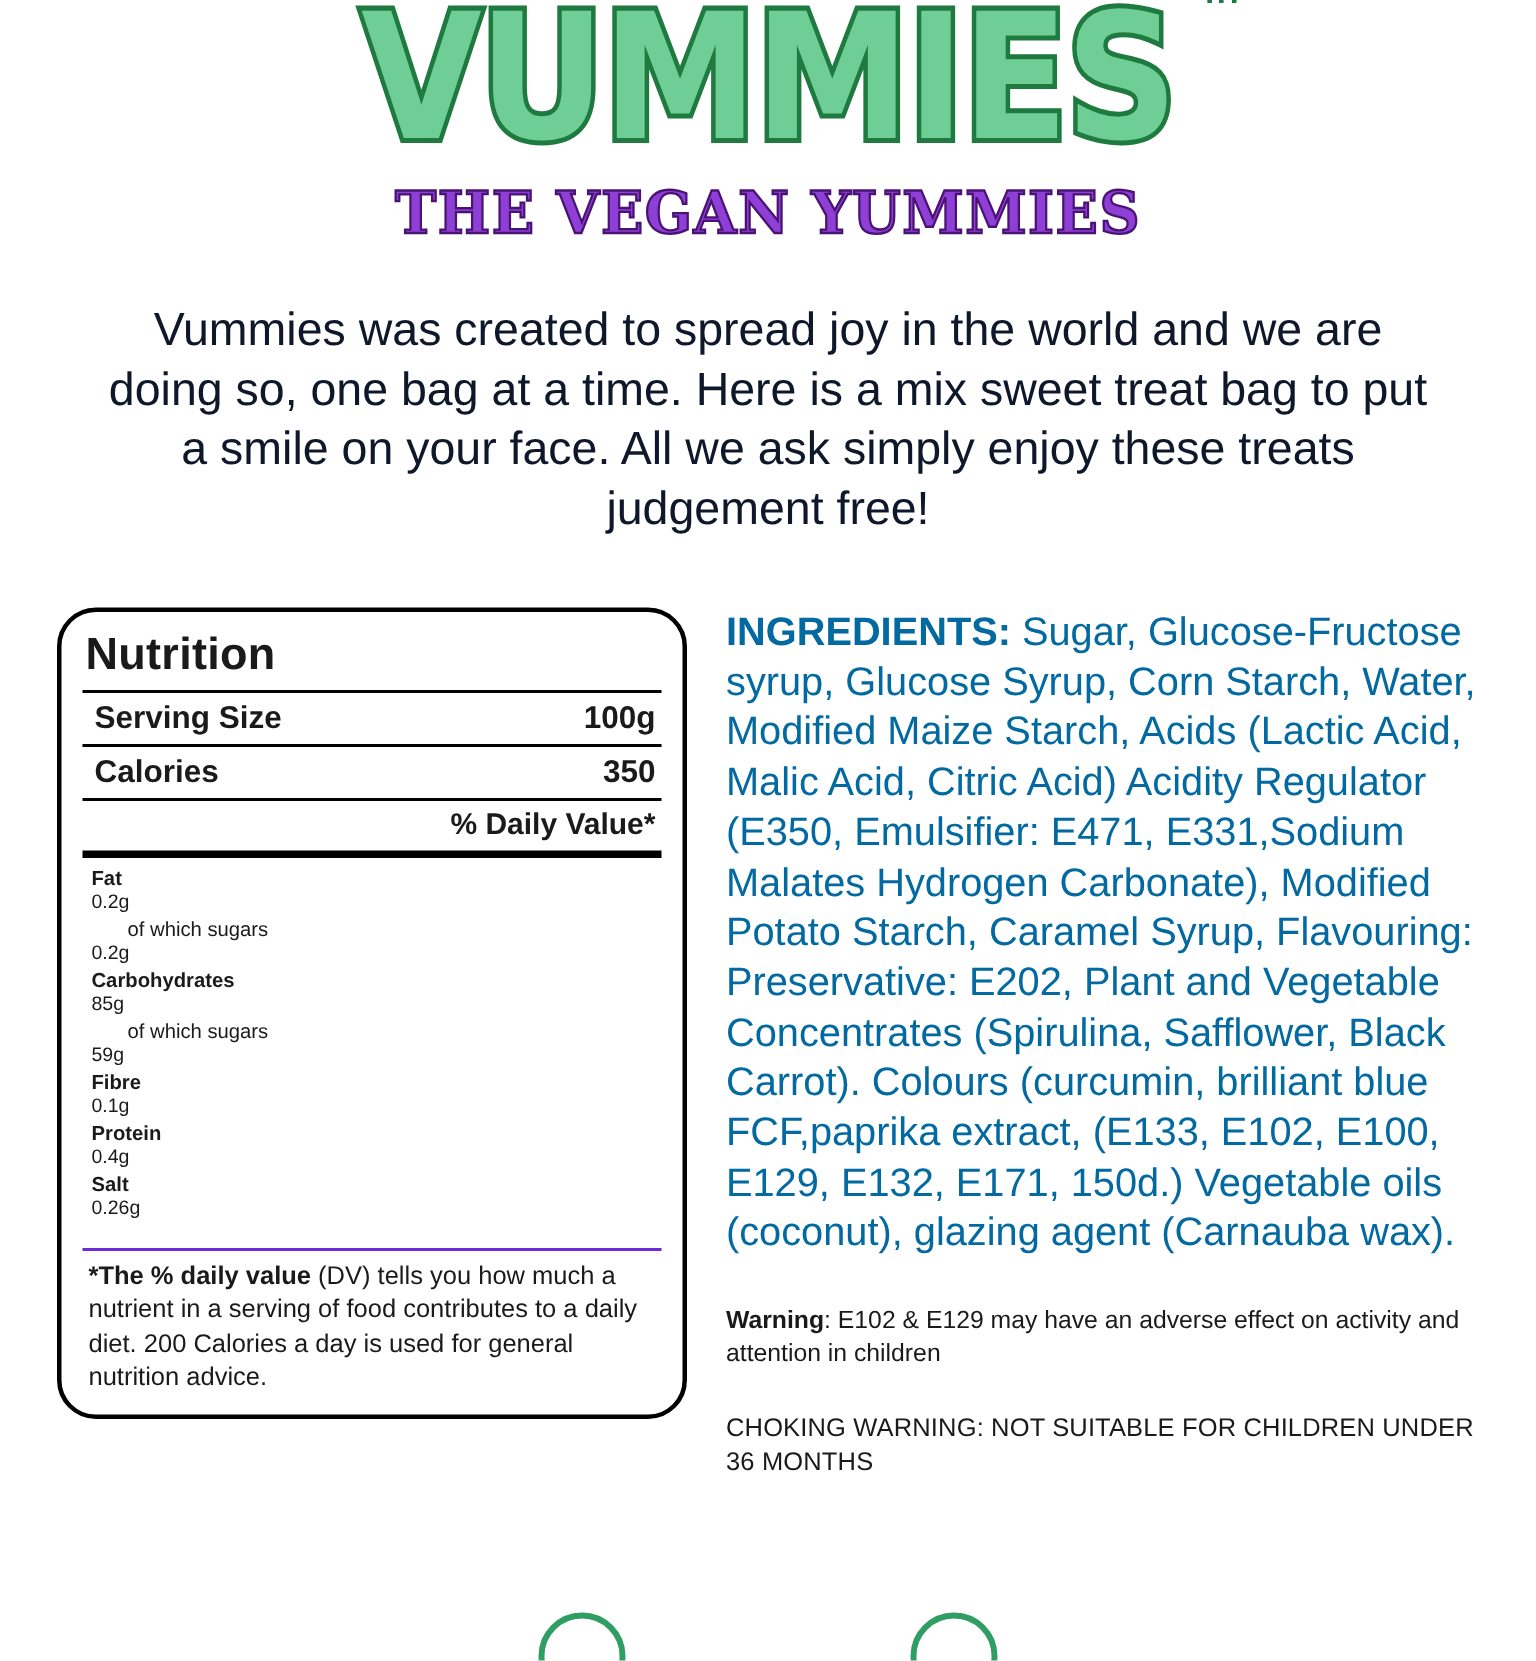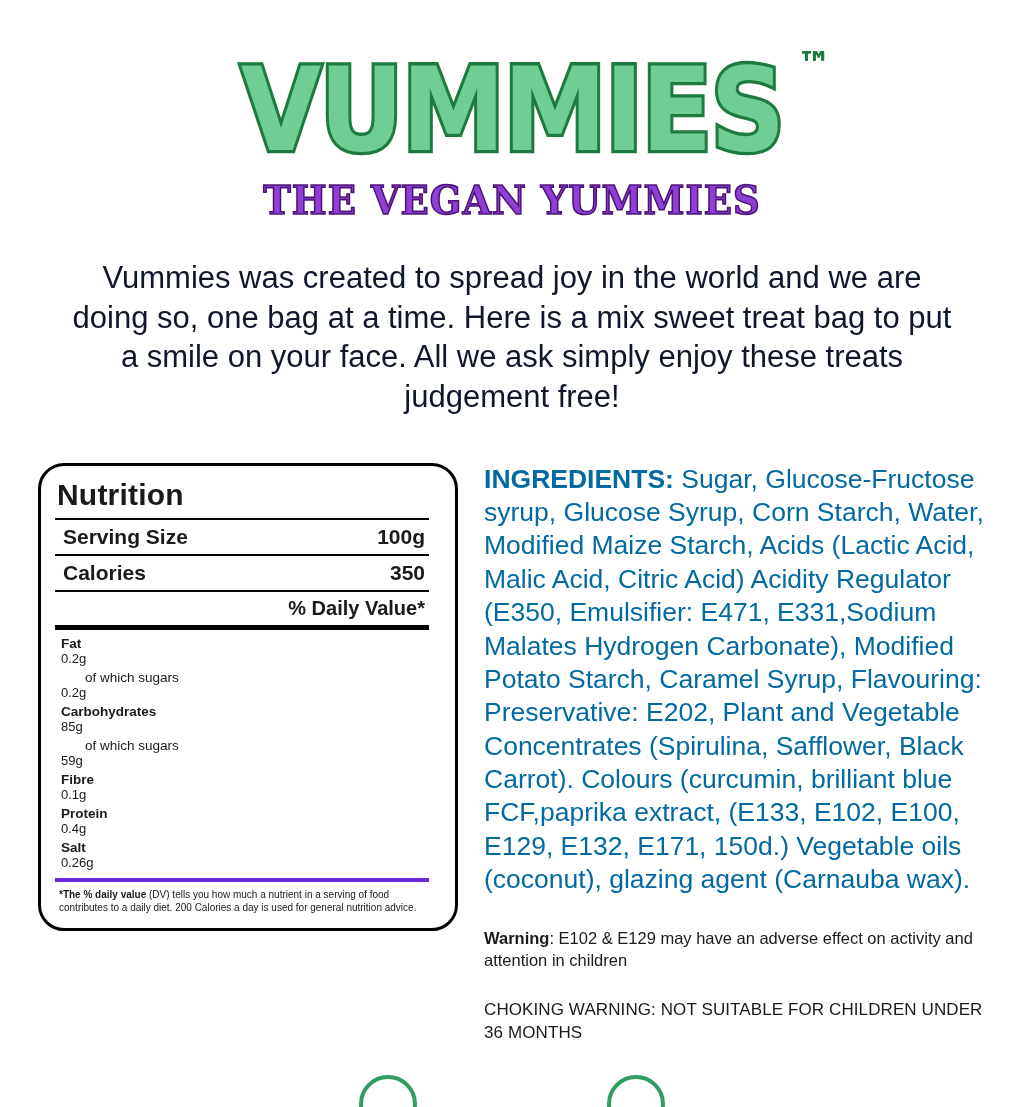--- a/index.html
+++ b/index.html
@@ -14,21 +14,20 @@
     font-family: "Liberation Sans", sans-serif;
     color: #1a1a1a;
     position: relative;
     overflow: hidden;
   }
 
   
   .logo-block {
     width: 100%;
     text-align: center;
-    padding-top: 58px;
   }
   .logo-wordmark {
     position: relative;
     display: inline-block;
     font-family: "DejaVu Sans", sans-serif;
     font-weight: bold;
     font-size: 104px;
     line-height: 1.0;
     letter-spacing: -2px;
     color: #6ece96;
@@ -76,21 +75,21 @@
     padding: 46px 34px 0 38px;
     gap: 26px;
   }
   .col-left { width: 420px; flex: none; }
   .col-right { flex: 1; }
 
   
   .nutrition {
     border: 3px solid #000;
     border-radius: 26px;
-    padding: 8px 26px 12px 14px;
+    padding: 8px 14px 12px 14px;
     background: #fff;
   }
   .nutrition h2 {
     margin: 4px 0 6px 2px;
     font-size: 30px;
     font-weight: bold;
     letter-spacing: 0.2px;
   }
   .nut-row {
     display: flex;
@@ -117,24 +116,24 @@
     justify-content: space-between;
     align-items: baseline;
     font-size: 13.5px;
     padding: 2px 4px 2px 6px;
     flex-direction: column;
   }
   .small-row .lbl { font-weight: bold; }
   .small-row.indent .lbl { font-weight: normal; padding-left: 24px; }
   .small-row .amt { font-size: 13px; }
   .footnote {
-    border-top: 4px solid #6d28d9;
-    margin-top: 6px;
+    border-top: 2px solid #6d28d9;
+    margin-top: 18px;
     padding: 6px 4px 2px 4px;
-    font-size: 10px;
+    font-size: 17px;
     line-height: 1.32;
   }
   .footnote b { font-weight: bold; }
 
   
   .ingredients {
     font-size: 26.5px;
     line-height: 1.26;
     color: #0369a1;
   }

